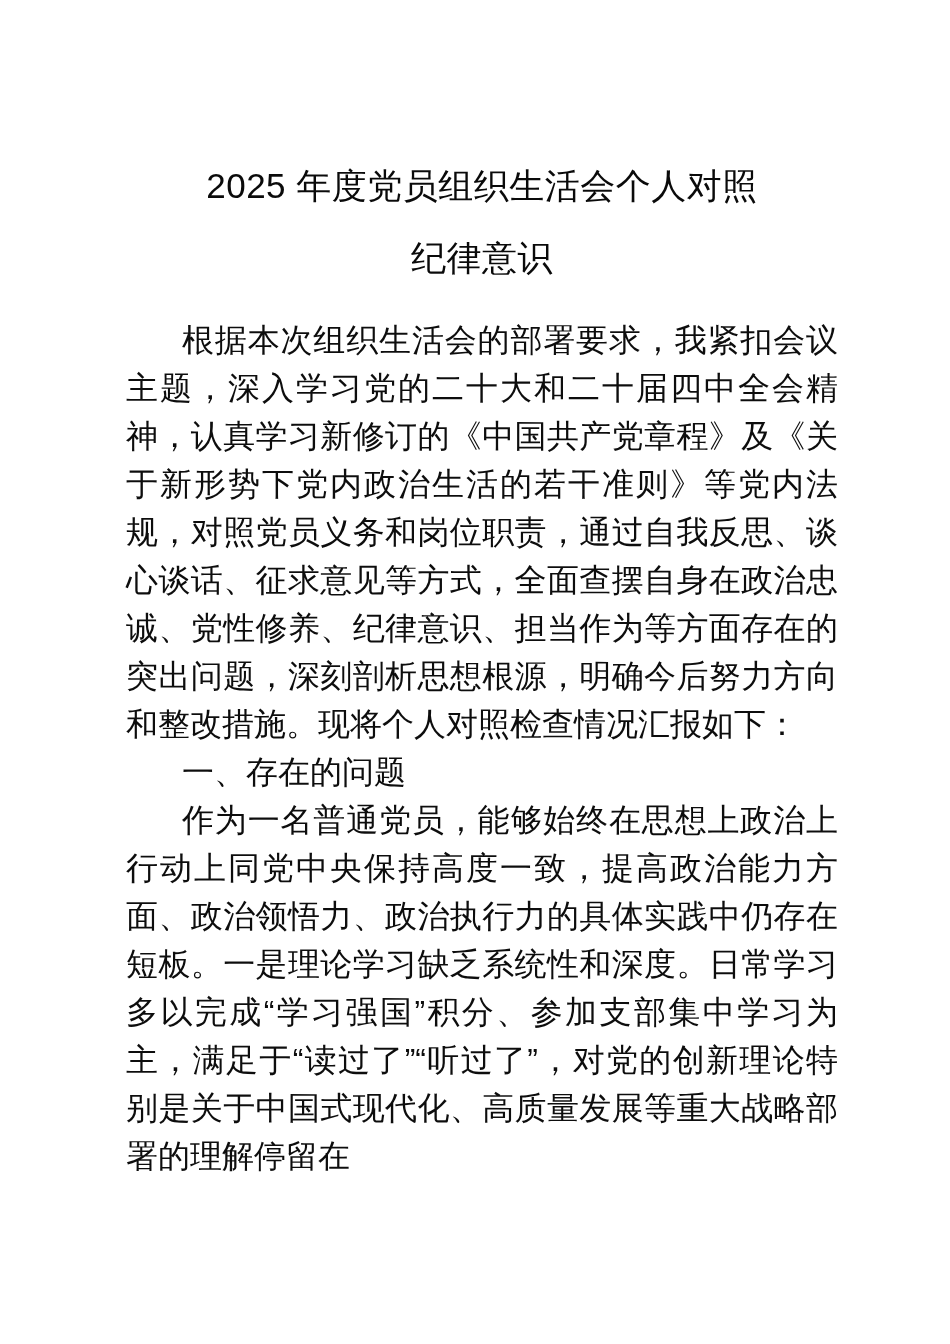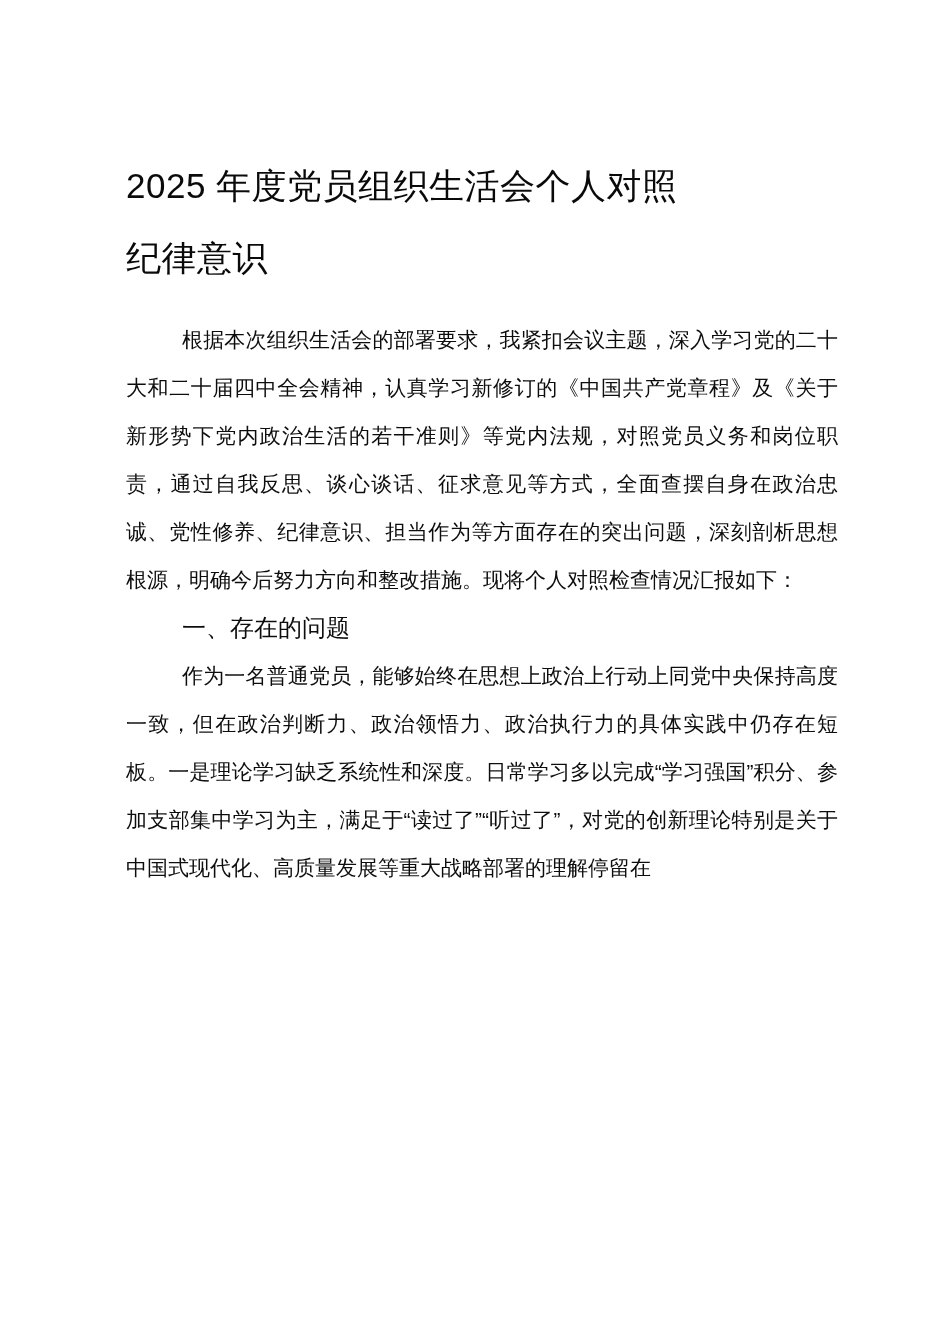--- a/index.html
+++ b/index.html
@@ -24,48 +24,48 @@
   }
   .doc-body {
     position: absolute;
     left: 126px;
     top: 0;
     width: 712px;
   }
   .doc-title {
     font-size: 35px;
     line-height: 72px;
-    text-align: left;
+    text-align: center;
     letter-spacing: 0.5px;
     margin: 0;
     padding-top: 150px;
     font-weight: 400;
     color: #0a0a0a;
   }
   .doc-title .title-line {
     display: block;
     white-space: nowrap;
   }
   .body-block {
     margin-top: 22px;
   }
   p.para {
-    font-size: 21px;
+    font-size: 32px;
     line-height: 48px;
     margin: 0;
     text-align: justify;
     text-align-last: left;
     text-justify: inter-ideograph;
     text-indent: 56px;
     letter-spacing: 0px;
     color: #0d0d0d;
     word-break: break-all;
   }
   p.heading {
-    font-size: 24px;
+    font-size: 32px;
     line-height: 48px;
     margin: 0;
     text-align: left;
     text-indent: 56px;
     color: #0d0d0d;
     white-space: nowrap;
   }
 </style>
 </head>
 <body>
@@ -75,18 +75,18 @@
   <div class="doc-body">
 
     <h1 class="doc-title">
       <span class="title-line">2025 年度党员组织生活会个人对照</span>
       <span class="title-line">纪律意识</span>
     </h1>
 
     <div class="body-block">
       <p class="para">根据本次组织生活会的部署要求，我紧扣会议主题，深入学习党的二十大和二十届四中全会精神，认真学习新修订的《中国共产党章程》及《关于新形势下党内政治生活的若干准则》等党内法规，对照党员义务和岗位职责，通过自我反思、谈心谈话、征求意见等方式，全面查摆自身在政治忠诚、党性修养、纪律意识、担当作为等方面存在的突出问题，深刻剖析思想根源，明确今后努力方向和整改措施。现将个人对照检查情况汇报如下：</p>
       <p class="heading">一、存在的问题</p>
-      <p class="para">作为一名普通党员，能够始终在思想上政治上行动上同党中央保持高度一致，但在政治判断力、政治领悟力、政治执行力的具体实践中仍存在短板。一是理论学习缺乏系统性和深度。日常学习多以完成“学习强国”积分、参加支部集中学习为主，满足于“读过了”“听过了”，对党的创新理论特别是关于中国式现代化、高质量发展等重大战略部署的理解停留在</p>
+      <p class="para">作为一名普通党员，能够始终在思想上政治上行动上同党中央保持高度一致，提高政治能力方面、政治领悟力、政治执行力的具体实践中仍存在短板。一是理论学习缺乏系统性和深度。日常学习多以完成“学习强国”积分、参加支部集中学习为主，满足于“读过了”“听过了”，对党的创新理论特别是关于中国式现代化、高质量发展等重大战略部署的理解停留在</p>
     </div>
 
   </div>
 
 </div>
 
 </body></html>

